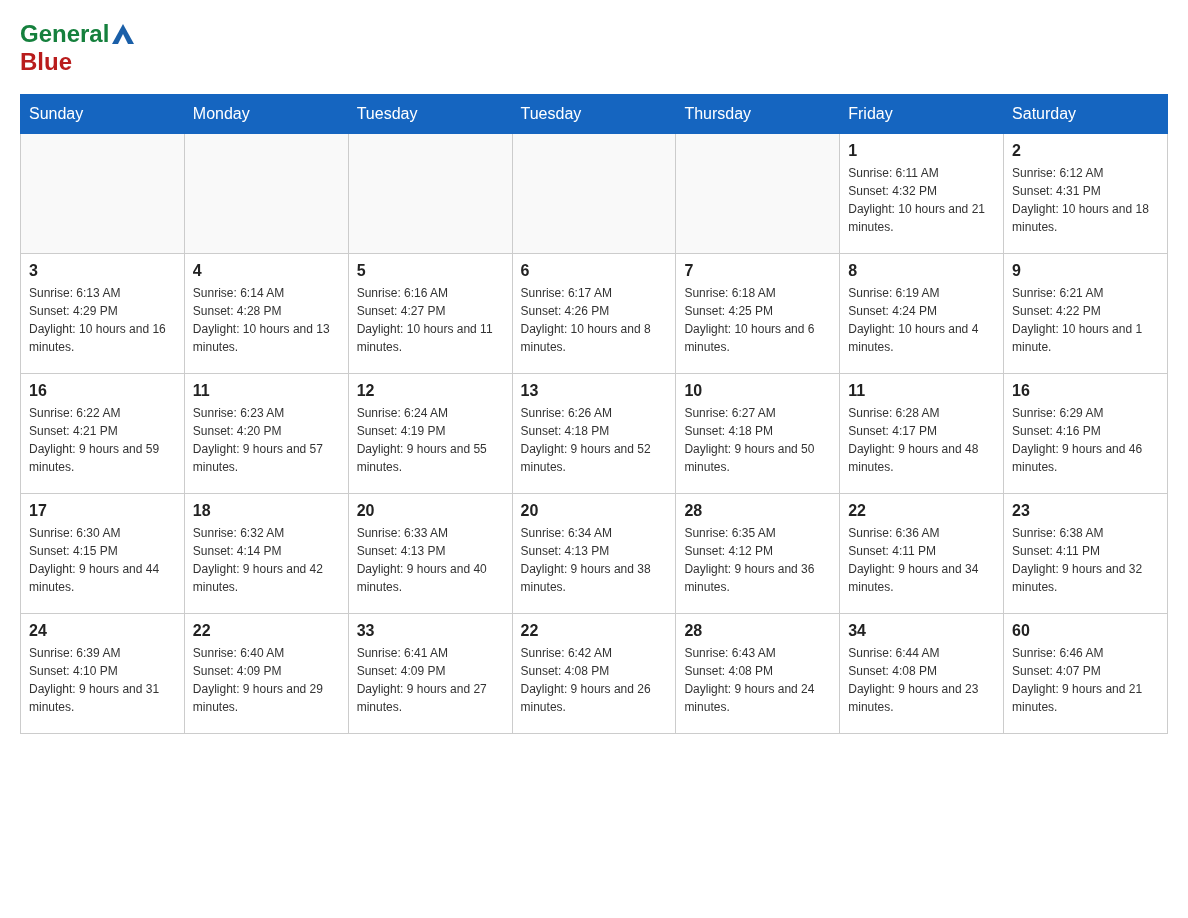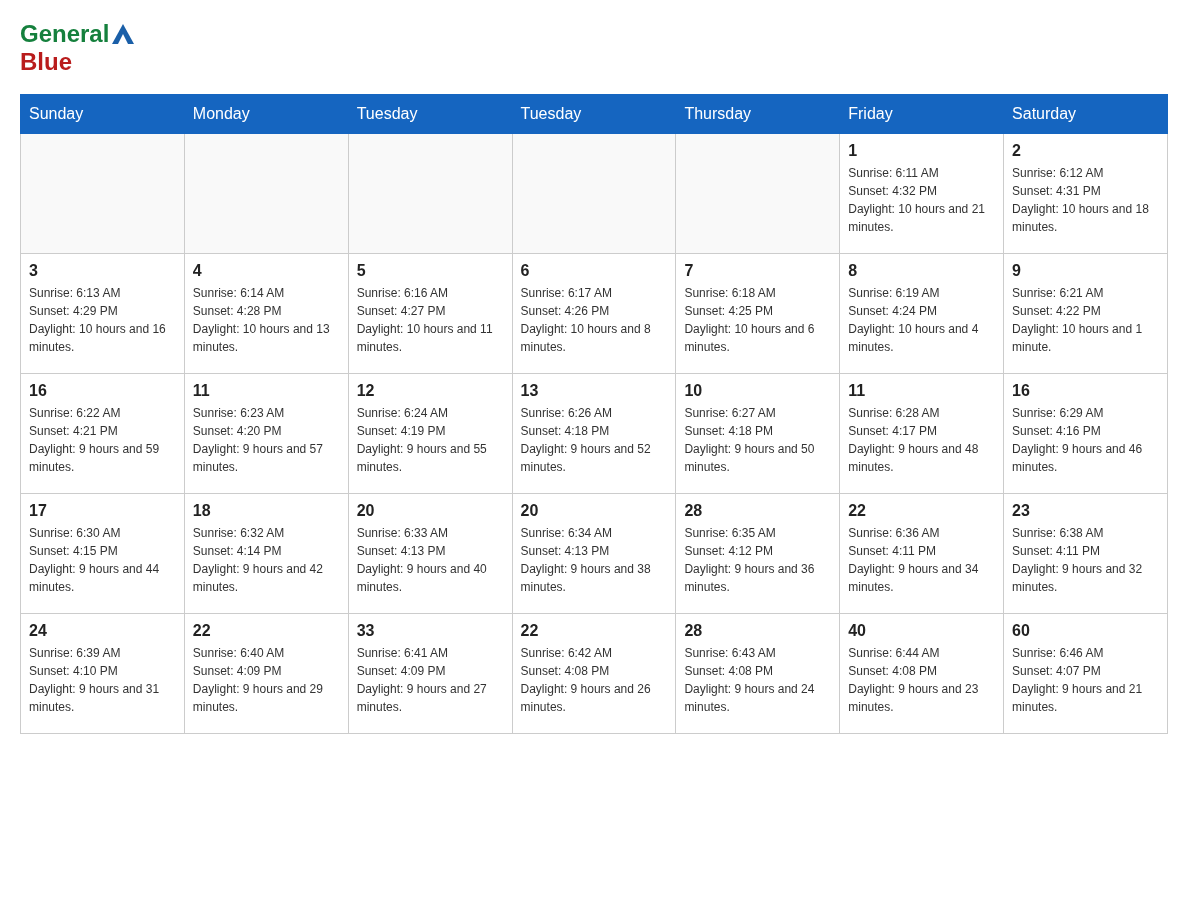--- a/index.html
+++ b/index.html
@@ -235,21 +235,21 @@
         </td>
         <td>
           <div class="day-number">22</div>
           <div class="day-info">Sunrise: 6:42 AM<br>Sunset: 4:08 PM<br>Daylight: 9 hours and 26 minutes.</div>
         </td>
         <td>
           <div class="day-number">28</div>
           <div class="day-info">Sunrise: 6:43 AM<br>Sunset: 4:08 PM<br>Daylight: 9 hours and 24 minutes.</div>
         </td>
         <td>
-          <div class="day-number">40</div>
+          <div class="day-number">34</div>
           <div class="day-info">Sunrise: 6:44 AM<br>Sunset: 4:08 PM<br>Daylight: 9 hours and 23 minutes.</div>
         </td>
         <td>
           <div class="day-number">60</div>
           <div class="day-info">Sunrise: 6:46 AM<br>Sunset: 4:07 PM<br>Daylight: 9 hours and 21 minutes.</div>
         </td>
       </tr>
     </tbody>
 </table>
 

